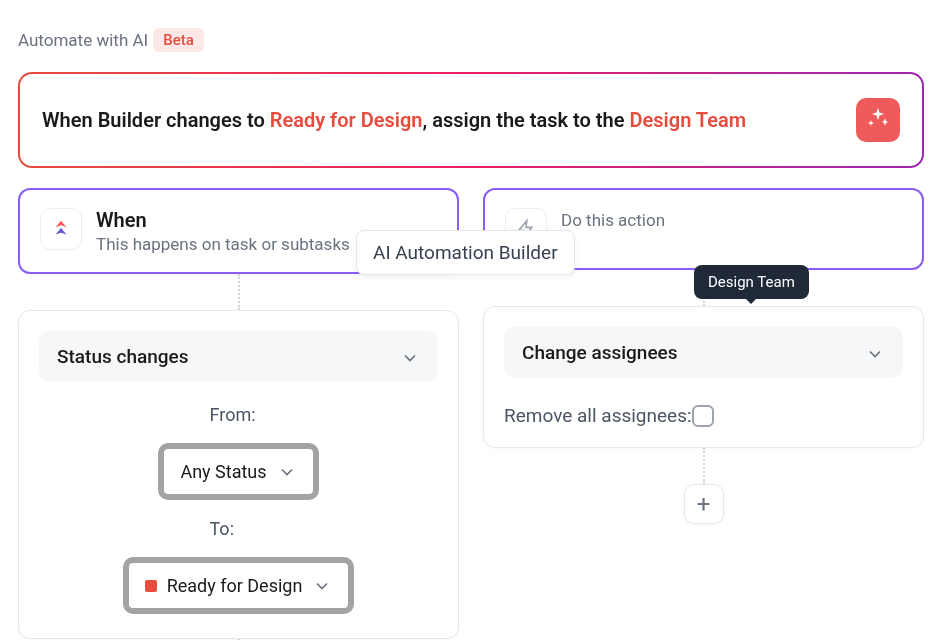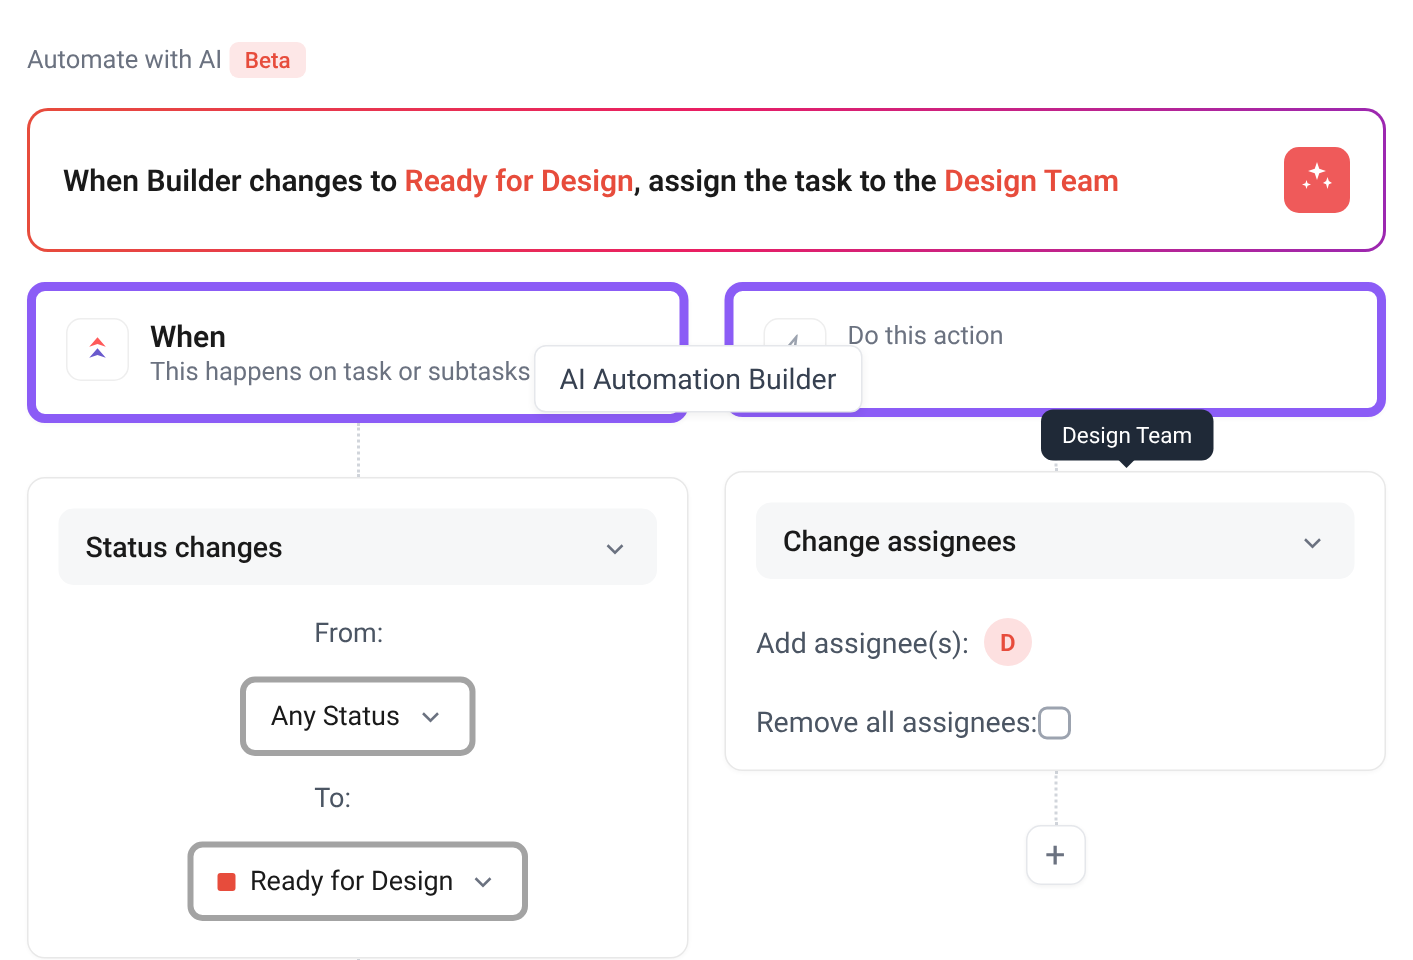--- a/index.html
+++ b/index.html
@@ -78,21 +78,21 @@
       position: relative;
     }
     .column {
       flex: 1;
       display: flex;
       flex-direction: column;
       align-items: stretch;
     }
     .card {
       background: #fff;
-      border: 6px solid #8b5cf6;
+      border: 2px solid #8b5cf6;
       border-radius: 12px;
       padding: 18px 20px;
       box-shadow: 0 1px 3px rgba(0,0,0,0.03);
     }
     .card-header {
       display: flex;
       align-items: flex-start;
       gap: 14px;
     }
     .card-icon {
@@ -160,21 +160,21 @@
       margin-bottom: 18px;
       flex-direction: column;
     }
     .field-label {
       font-size: 18px;
       color: #4b5563;
       min-width: 58px;
     }
     .pill {
       background: #fff;
-      border: 4px solid #a3a3a3;
+      border: 6px solid #a3a3a3;
       border-radius: 10px;
       padding: 12px 16px;
       display: flex;
       align-items: center;
       gap: 10px;
       cursor: pointer;
       font-size: 18px;
       color: #1a1a1a;
     }
     .status-dot {
@@ -372,24 +372,20 @@
     <div class="config-card cfg-right">
       <div class="tooltip">Design Team</div>
       <div class="select-row">
         <span class="lbl">Change assignees</span>
         <span class="chev">
           <svg viewBox="0 0 24 24">
               <polyline points="6 9 12 15 18 9"></polyline>
             </svg>
         </span>
       </div>
-      <div class="assignee-row">
-        <span class="assignee-label">Add assignee(s):</span>
-        <div class="avatar">D</div>
-      </div>
       <div class="remove-row">
         <span>Remove all assignees:</span>
         <div class="checkbox"></div>
       </div>
     </div>
 
     <div class="connector"></div>
     <div class="add-btn">+</div>
   </div>
 

